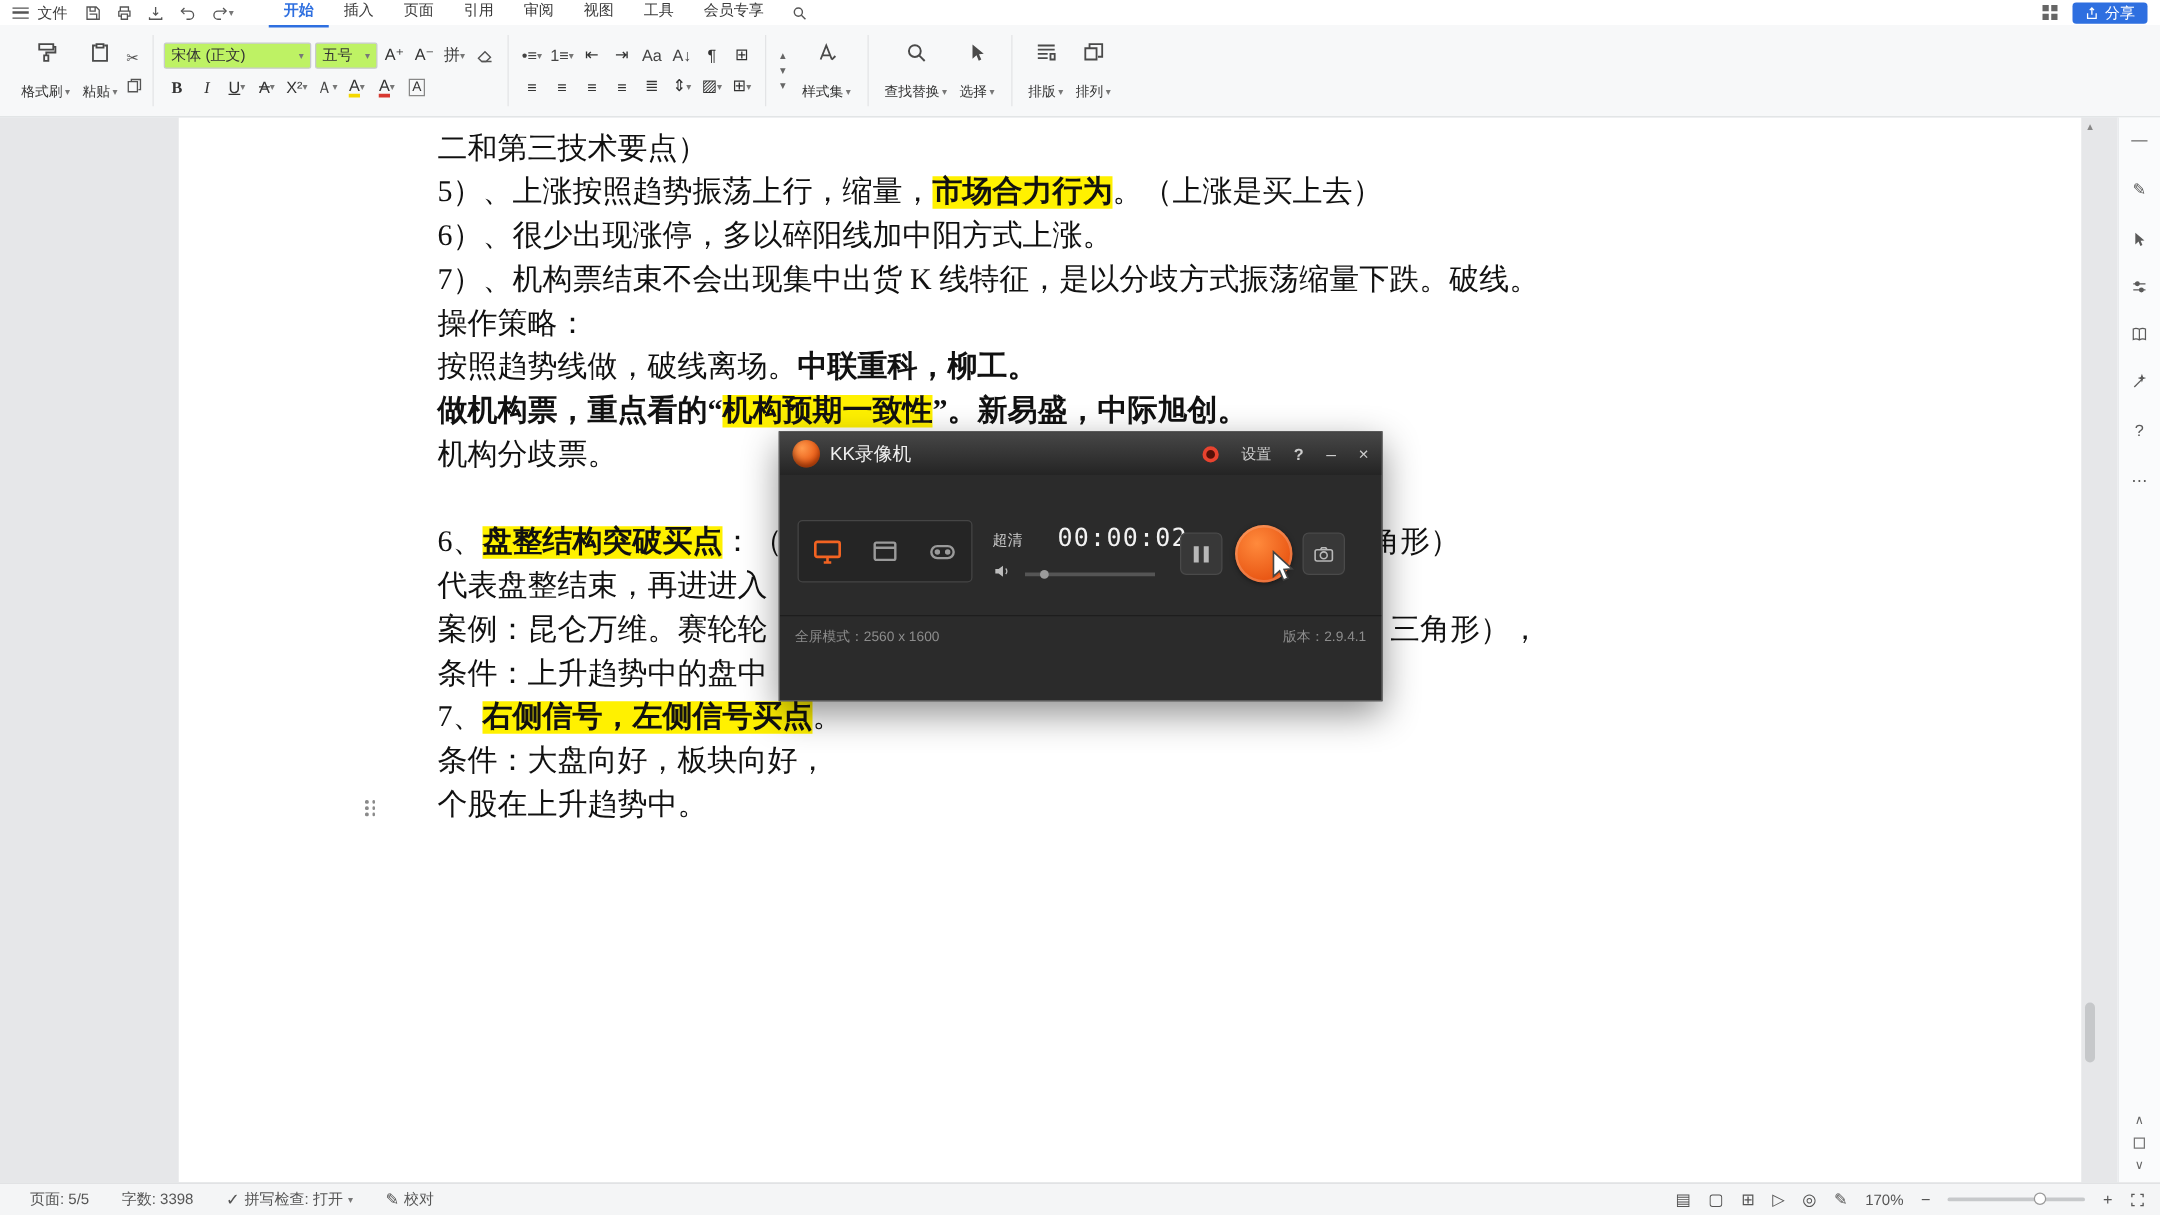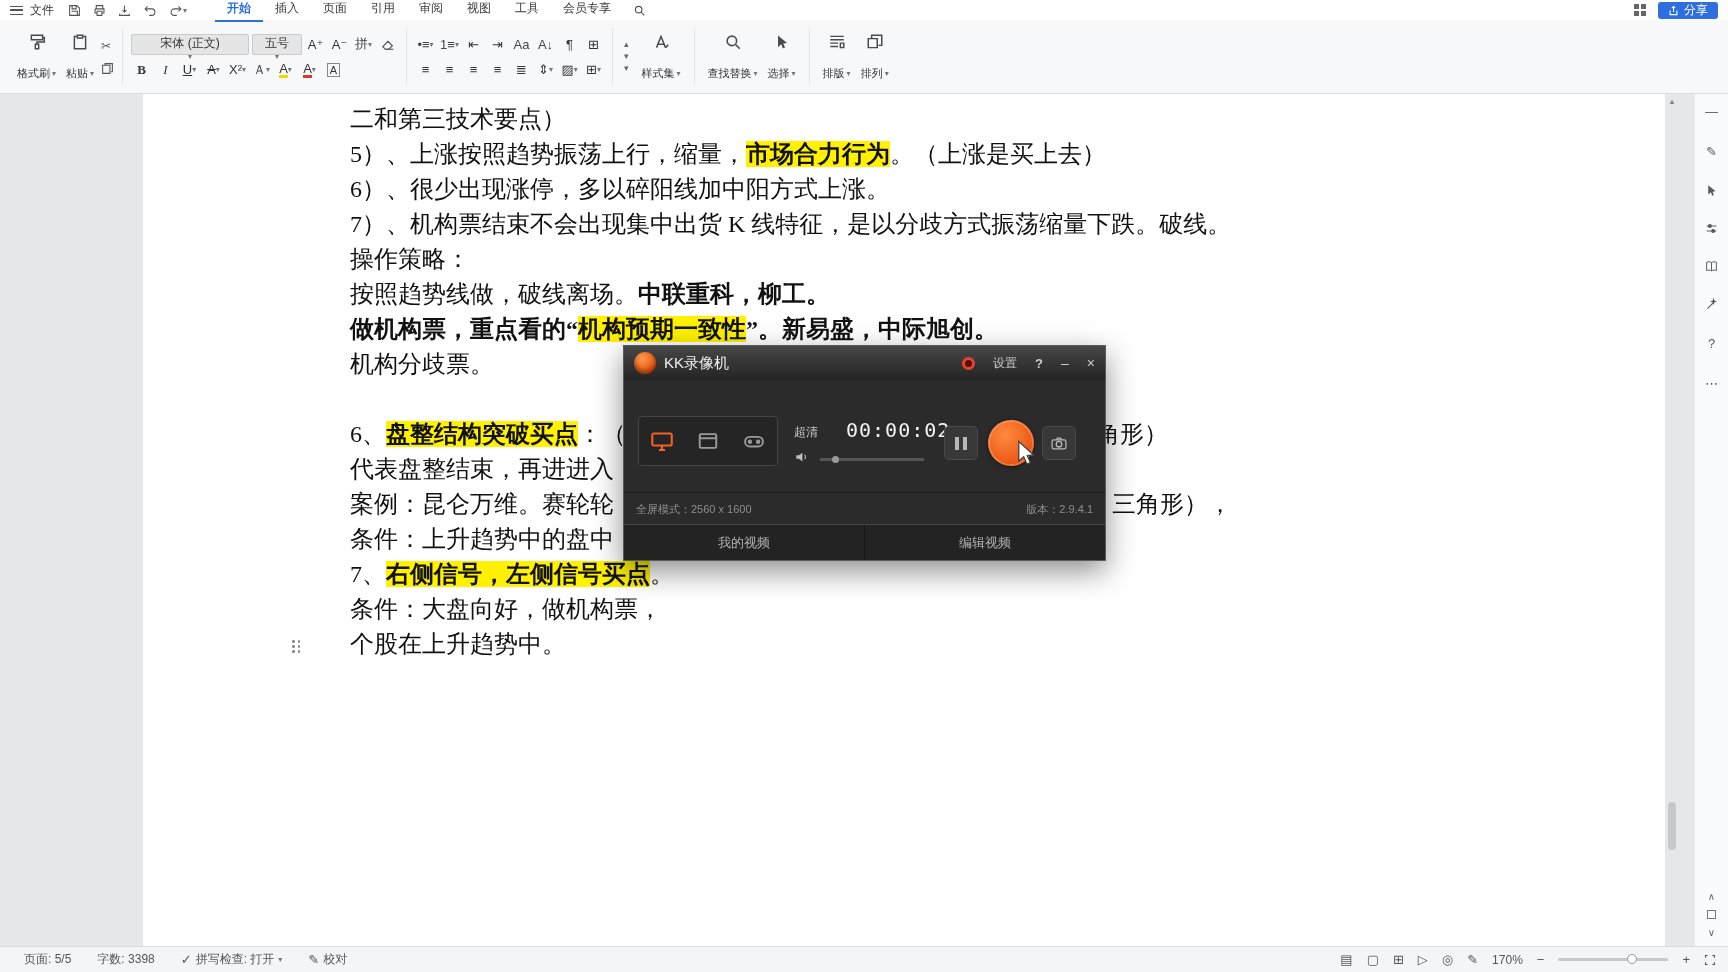--- a/index.html
+++ b/index.html
@@ -26,21 +26,21 @@
   
   .ribbon { height:74px; background:#F7F8F9; border-bottom:1px solid #DCDEE0; display:flex; align-items:center; padding:0 12px; }
   .vsep { width:1px; align-self:stretch; background:#E3E4E6; margin:8px 8px; }
   .bigbtn { display:flex; flex-direction:column; align-items:center; justify-content:center; gap:14px; padding:2px 5px; font-size:11px; color:#333; border-radius:3px; }
   .bigbtn .ic { height:20px; display:flex; align-items:center; color:#4a4a4a; }
   .lblrow { display:flex; align-items:center; gap:2px; }
   .da { font-size:8px; color:#777; }
   .minicol { display:flex; flex-direction:column; gap:9px; font-size:12px; color:#555; margin-left:2px; }
   .fontgrid { display:flex; flex-direction:column; gap:5px; }
   .frow { display:flex; gap:3px; align-items:center; }
-  .combo { height:21px; border:1px solid #C8CACD; background:#e5e5e5; border-radius:2px; display:flex; align-items:center; justify-content:space-between; padding:0 5px; font-size:12px; color:#333;flex-direction:column; }
+  .combo { height:21px; border:1px solid #C8CACD; background:#bef264; border-radius:2px; display:flex; align-items:center; justify-content:space-between; padding:0 5px; font-size:12px; color:#333; }
   .combo.name { width:118px; } .combo.size { width:50px; }
   .fb { min-width:21px; height:20px; display:flex; align-items:center; justify-content:center; font-size:13px; color:#333; border-radius:2px; padding:0 1px; }
   .fb .bold { font-weight:bold; font-family:"Liberation Serif",serif; }
   .fb .ital { font-style:italic; font-family:"Liberation Serif",serif; }
   .fb .und { text-decoration:underline; }
   .fb .strike { text-decoration:line-through; }
   .ul-yellow { border-bottom:3px solid #F5D800; line-height:13px; }
   .ul-red { border-bottom:3px solid #D83931; line-height:13px; }
   .boxA { border:1px solid #888; padding:0 2px; font-size:11px; }
   .glyph { font-size:13px; color:#444; }
@@ -395,21 +395,21 @@
         <div class="doc-line" style="top: 148px;"><span>操作策略：</span></div>
         <div class="doc-line" style="top: 183px;"><span>按照趋势线做，破线离场。</span><span class="b">中联重科，柳工。</span></div>
         <div class="doc-line" style="top: 218px;"><span class="b">做机构票，重点看的“</span><span class="hl b">机构预期一致性</span><span class="b">”。新易盛，中际旭创。</span></div>
         <div class="doc-line" style="top: 253px;"><span>机构分歧票。</span></div>
         <div class="doc-line" style="top: 288px;"></div>
         <div class="doc-line" style="top: 323px;"><span>6、</span><span class="hl b">盘整结构突破买点</span><span>：（</span><span class="spacer" style="width: 470px;"></span><span>角形）</span></div>
         <div class="doc-line" style="top: 358px;"><span>代表盘整结束，再进进入</span></div>
         <div class="doc-line" style="top: 393px;"><span>案例：昆仑万维。赛轮轮</span><span class="spacer" style="width: 498px;"></span><span>三角形），</span></div>
         <div class="doc-line" style="top: 428px;"><span>条件：上升趋势中的盘中</span></div>
         <div class="doc-line" style="top: 463px;"><span>7、</span><span class="hl b">右侧信号，左侧信号买点</span><span>。</span></div>
-        <div class="doc-line" style="top: 498px;"><span>条件：大盘向好，做机构票，</span></div>
+        <div class="doc-line" style="top: 498px;"><span>条件：大盘向好，板块向好，</span></div>
         <div class="doc-line" style="top: 533px;"><span>个股在上升趋势中。</span></div>
       </div>
     <span class="drag-handle">
         <i></i>
         <i></i>
         <i></i>
         <i></i>
         <i></i>
         <i></i>
       </span>
@@ -546,23 +546,19 @@
           <path d="M5.5 4.5 6.5 3h3l1 1.5"></path>
           <rect x="1.5" y="4.5" width="13" height="8.5" rx="1.5"></rect>
           <circle cx="8" cy="8.7" r="2.6"></circle>
         </svg>
       </span>
   </div>
   <div class="rec-info">
     <span>全屏模式：2560 x 1600</span>
     <span>版本：2.9.4.1</span>
   </div>
-  <div class="rec-footer">
-    <span class="fbtn">我的视频</span>
-    <span class="fbtn">编辑视频</span>
-  </div>
 </div>
 
 <span class="mouse-cursor">
   <svg width="24" height="26" viewBox="0 0 13 18">
       <path d="M1.5 1v13.6l3.4-3 2.2 5 2.4-1-2.1-4.8 4.4-.4Z" fill="#fff" stroke="#444" stroke-width="0.9"></path>
     </svg>
 </span>
 
 </body></html>

